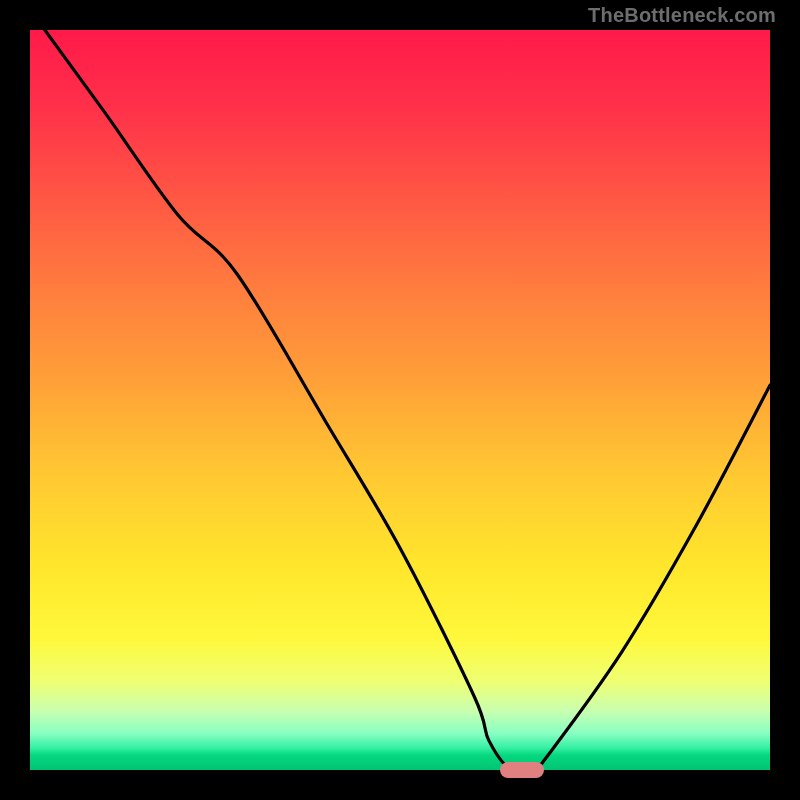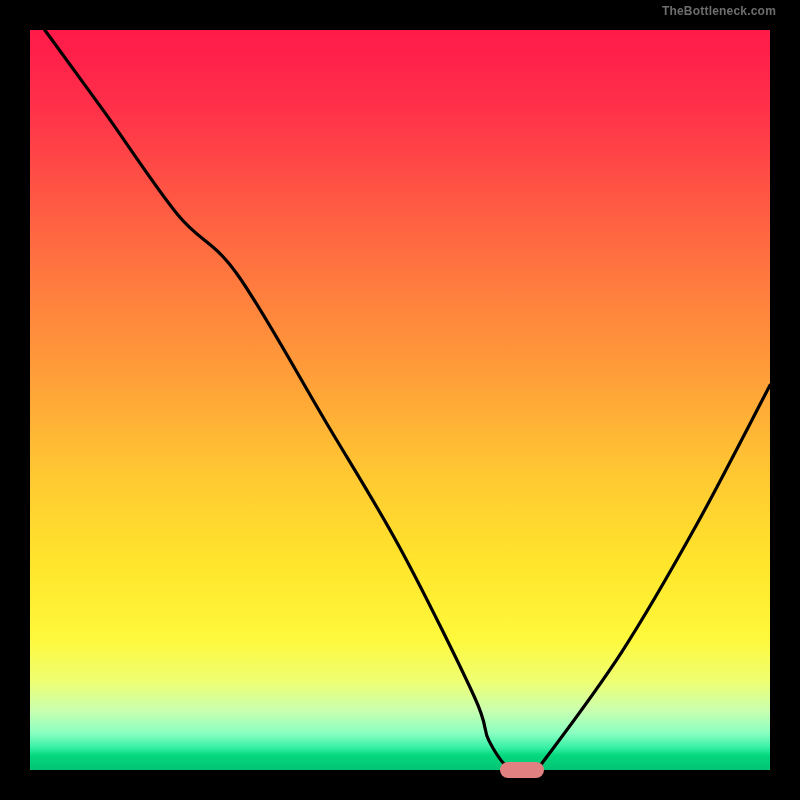--- a/index.html
+++ b/index.html
@@ -36,21 +36,21 @@
       #8affc2 95%,
       #35f0a4 97%,
       #05d87e 98%,
       #02c474 100%);
   }
   .watermark {
     position: absolute;
     top: 4px;
     right: 24px;
     font-family: Arial, Helvetica, sans-serif;
-    font-size: 12px;
+    font-size: 20px;
     font-weight: 600;
     color: #6d6d6d;
     letter-spacing: 0.2px;
   }
   svg.curve {
     position: absolute;
     left: 0;
     top: 0;
     width: 740px;
     height: 740px;

